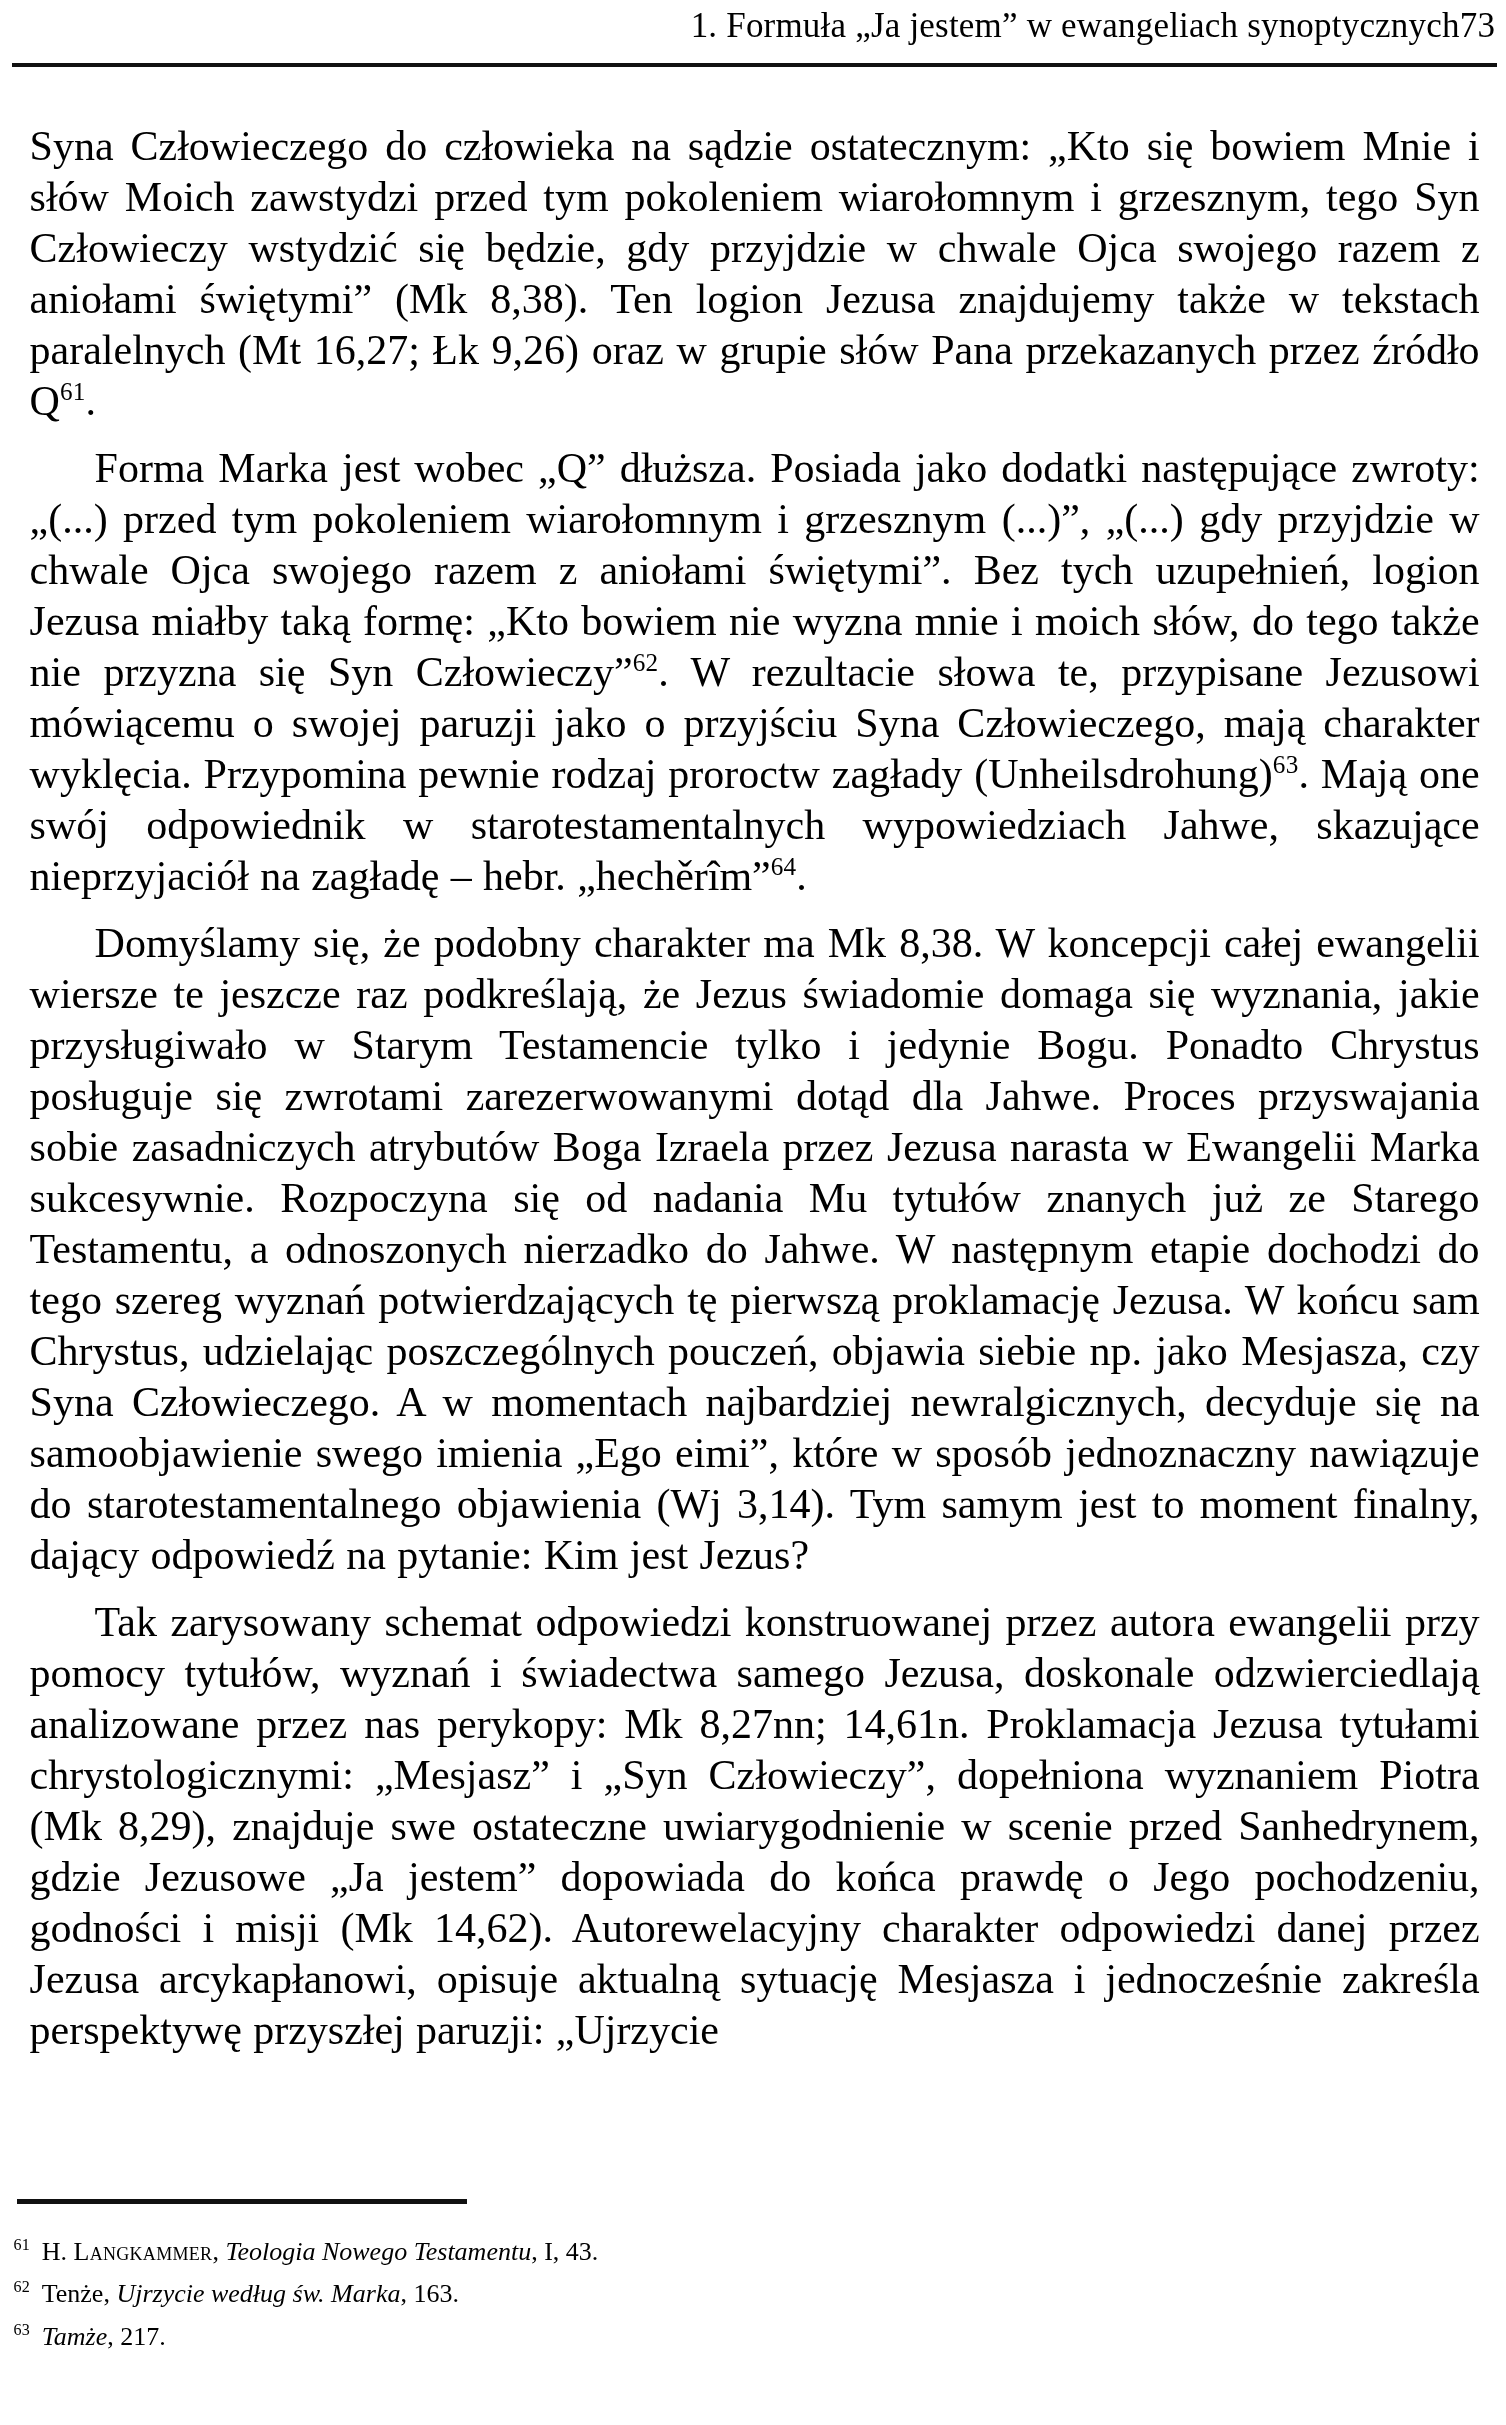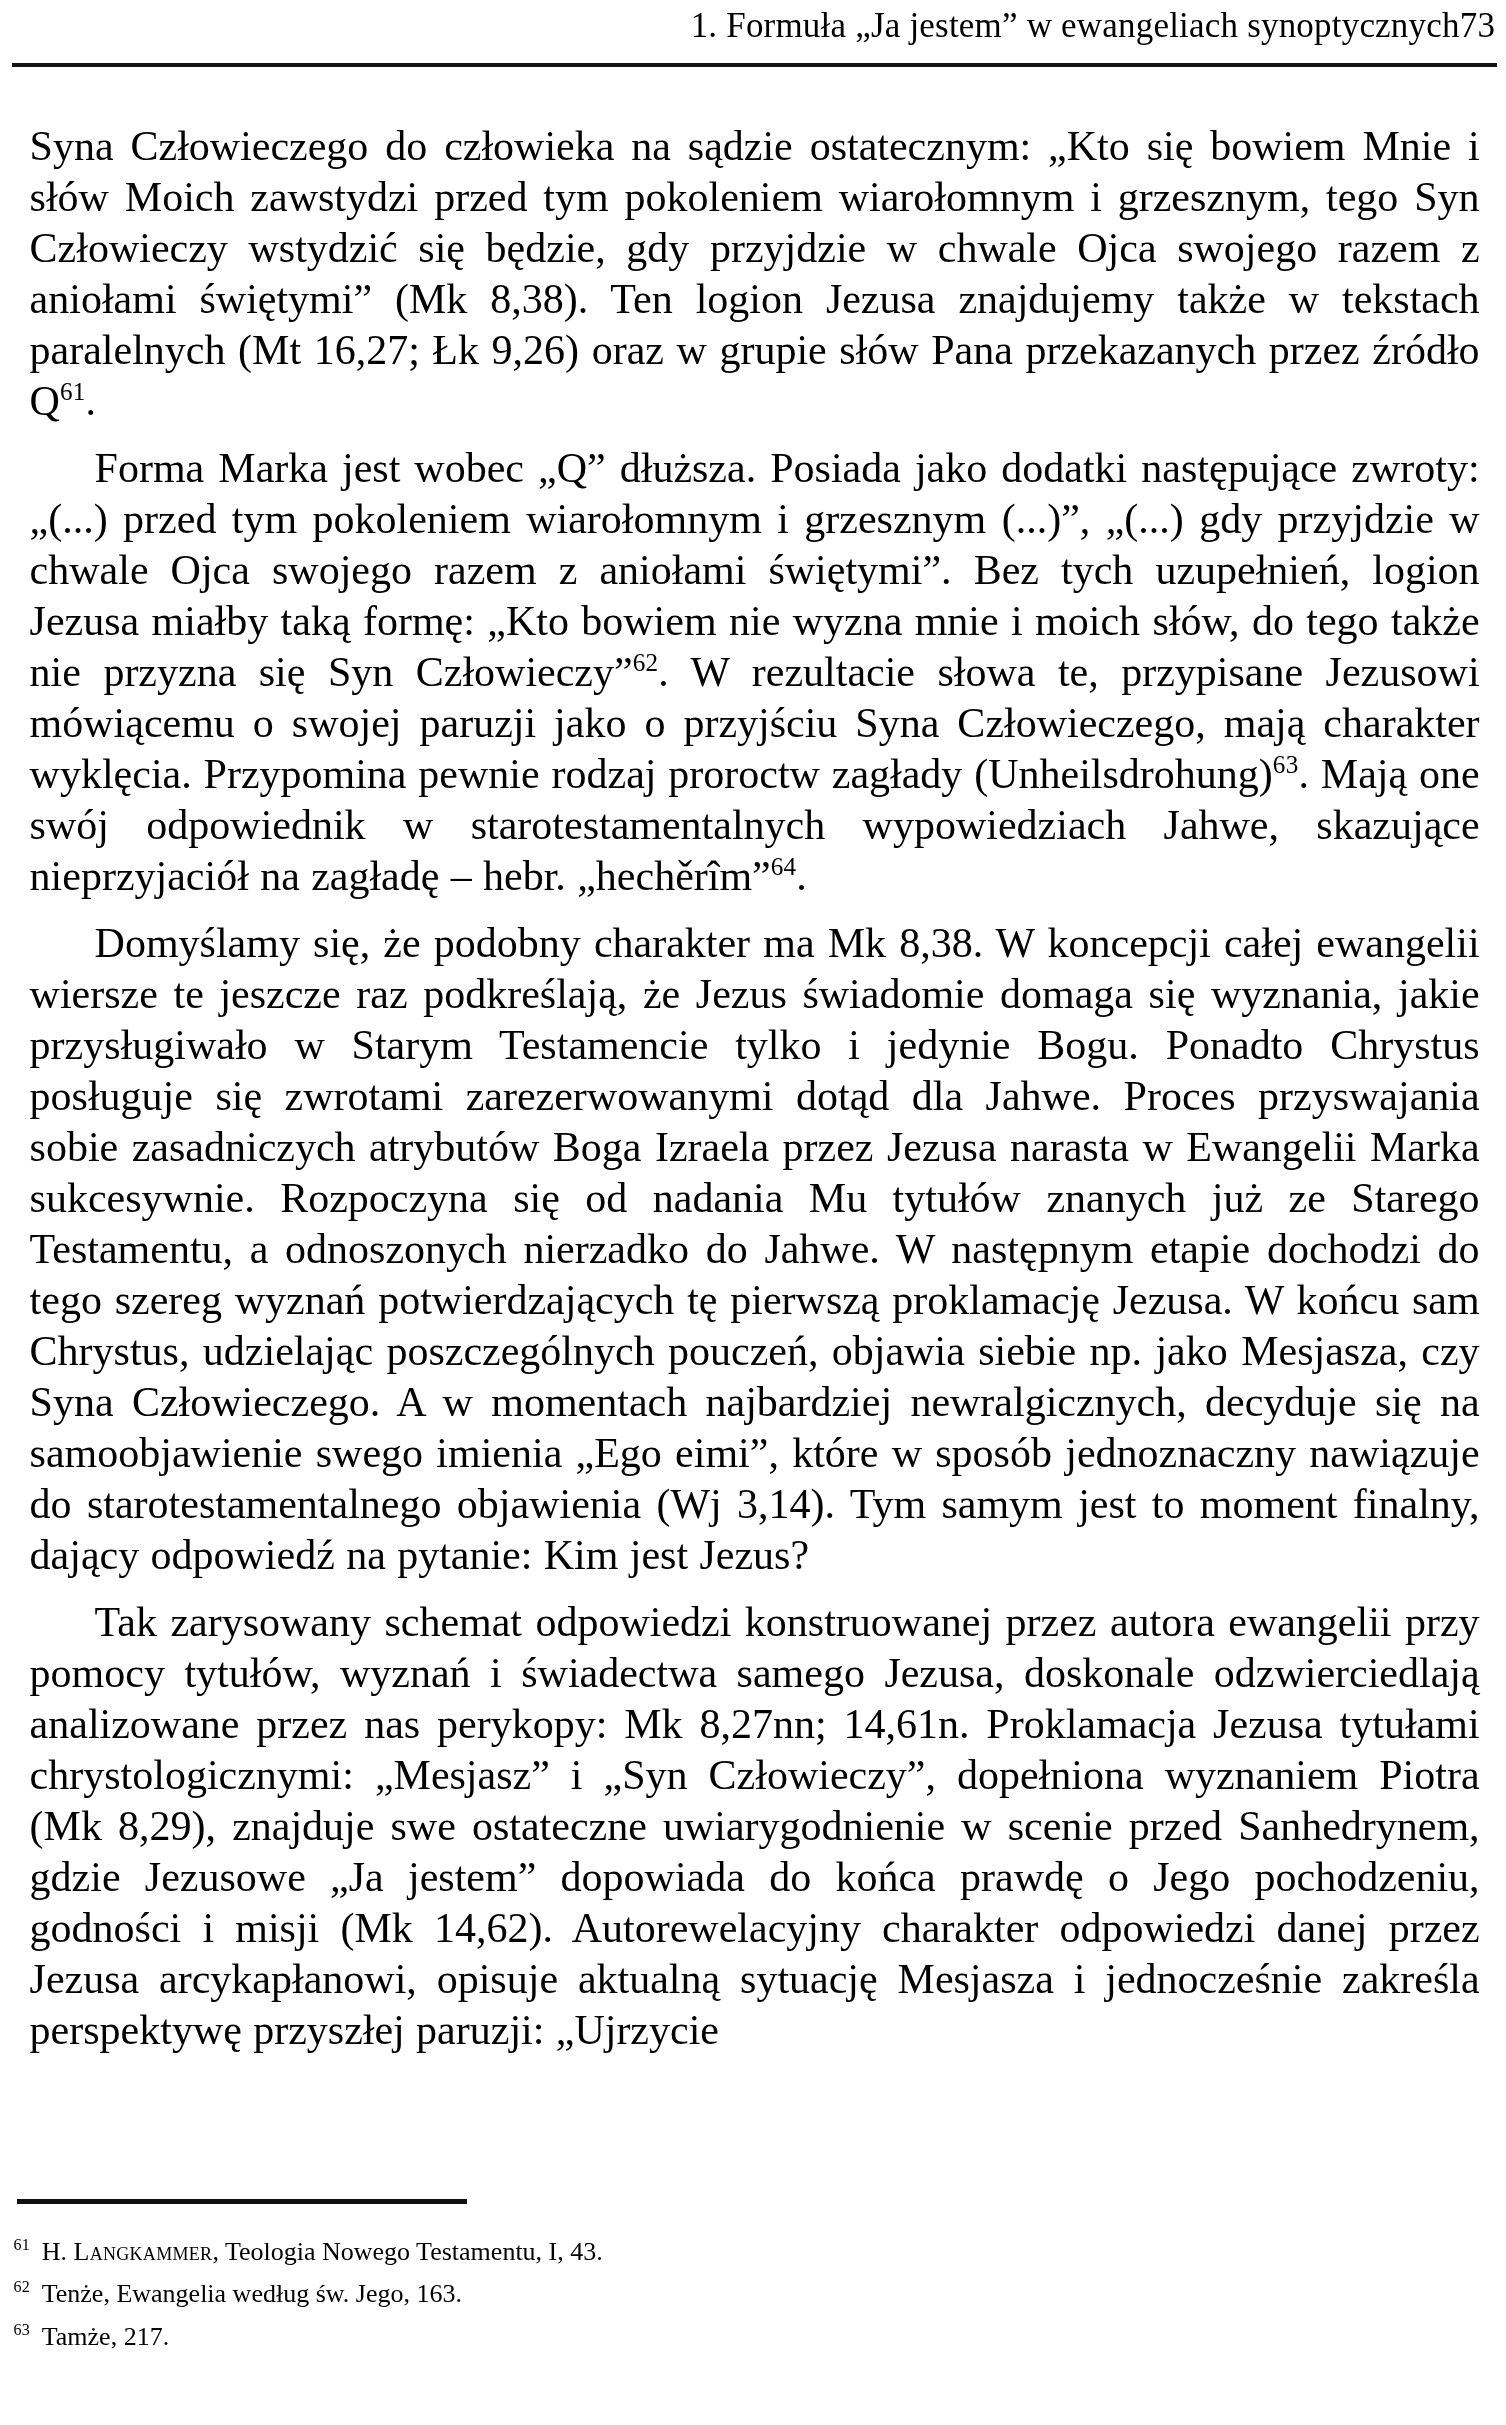--- a/index.html
+++ b/index.html
@@ -96,21 +96,21 @@
   .footnote .fn-num {
     font-size: 0.62em;
     vertical-align: super;
     line-height: 0;
     padding-right: 12px;
   }
   .sc {
     font-variant: small-caps;
     letter-spacing: 0.3px;
   }
-  .it { }
+  .it { font-style: italic; }
 </style>
 </head>
 <body>
 
 <div class="page">
 
   <div class="header">
     <div class="header-title">1. Formuła „Ja jestem” w ewangeliach synoptycznych</div>
     <div class="header-folio">73</div>
   </div>
@@ -126,21 +126,21 @@
 
     <p class="para indent">Tak zarysowany schemat odpowiedzi konstruowanej przez autora ewangelii przy pomocy tytułów, wyznań i świadectwa samego Jezusa, doskonale odzwierciedlają analizowane przez nas perykopy: Mk 8,27nn; 14,61n. Proklamacja Jezusa tytułami chrystologicznymi: „Mesjasz” i „Syn Człowieczy”, dopełniona wyznaniem Piotra (Mk 8,29), znajduje swe ostateczne uwiarygodnienie w scenie przed Sanhedrynem, gdzie Jezusowe „Ja jestem” dopowiada do końca prawdę o Jego pochodzeniu, godności i misji (Mk 14,62). Autorewelacyjny charakter odpowiedzi danej przez Jezusa arcykapłanowi, opisuje aktualną sytuację Mesjasza i jednocześnie zakreśla perspektywę przyszłej paruzji: „Ujrzycie</p>
 
   </div>
 
   <div class="footnote-area">
     <div class="footnote-rule"></div>
 
     <p class="footnote"><span class="fn-num">61</span><span>H. </span><span class="sc">Langkammer</span><span>, </span><span class="it">Teologia Nowego Testamentu</span><span>, I, 43.</span></p>
 
-    <p class="footnote"><span class="fn-num">62</span><span>Tenże, </span><span class="sc"></span><span></span><span class="it">Ewangelia według św. Jego</span><span>, 163.</span></p>
+    <p class="footnote"><span class="fn-num">62</span><span>Tenże, </span><span class="sc"></span><span></span><span class="it">Ujrzycie według św. Marka</span><span>, 163.</span></p>
 
     <p class="footnote"><span class="fn-num">63</span><span></span><span class="sc"></span><span></span><span class="it">Tamże</span><span>, 217.</span></p>
 
 
   </div>
 
 </div>
 
 
 </body></html>

